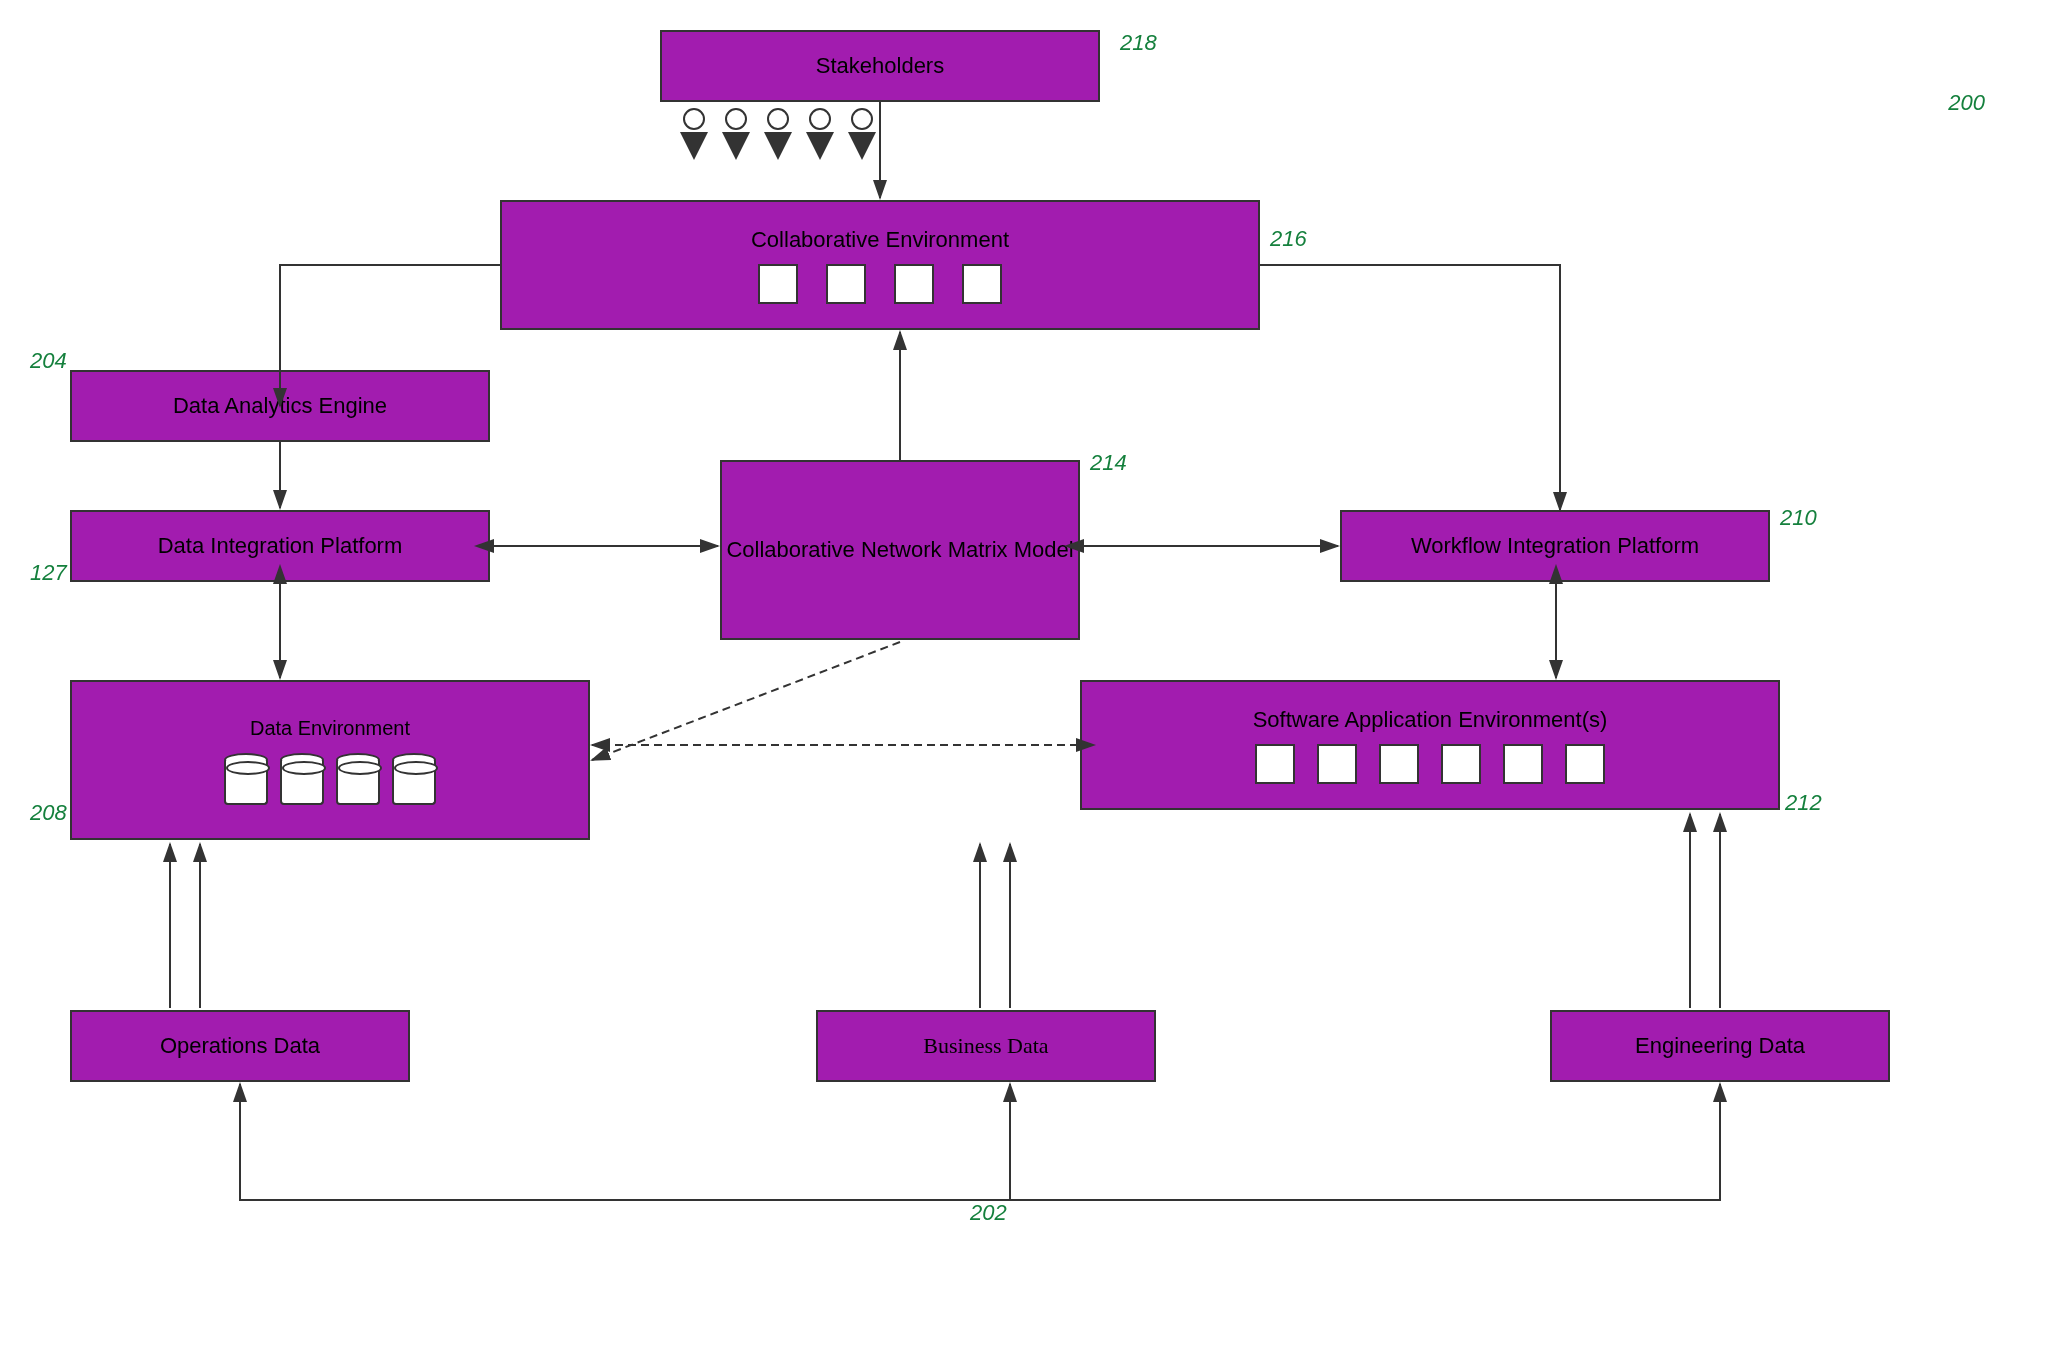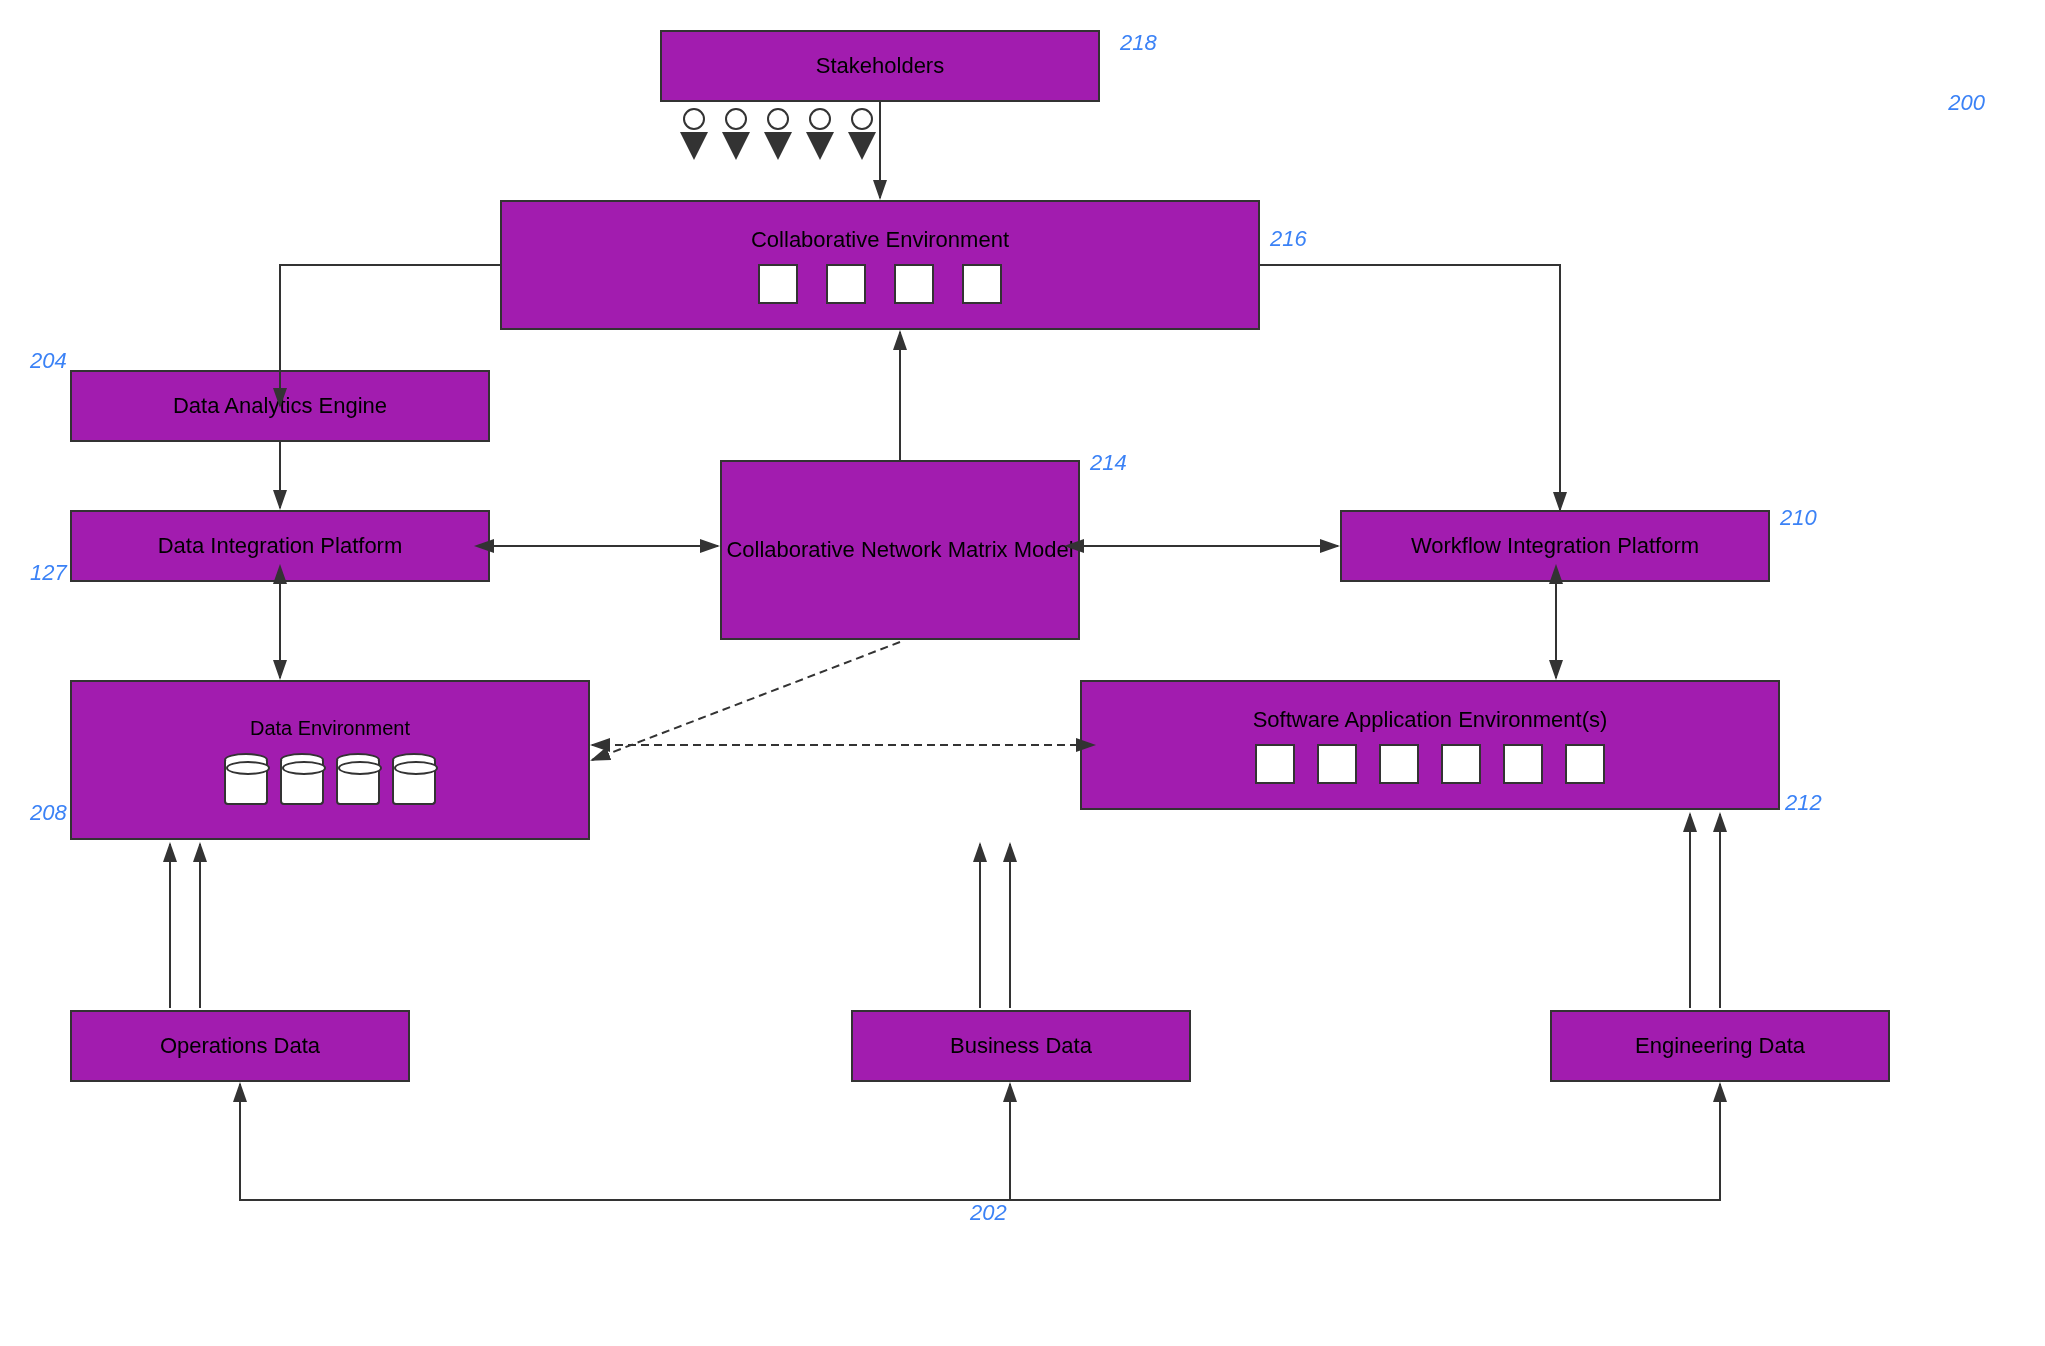--- a/index.html
+++ b/index.html
@@ -107,21 +107,21 @@
     }
     svg.arrows line, svg.arrows path {
       stroke: #333;
       stroke-width: 2;
       fill: none;
     }
     .ref-num {
       position: absolute;
       font-size: 22px;
       font-style: italic;
-      color: #3b82f6;
+      color: #15803d;
       font-weight: normal;
     }
   </style>
 </head>
 <body>
 
 <div class="diagram">
 
   <span class="ref-num" style="right:60px; top:90px;font-style:italic;">200</span>
 
@@ -217,21 +217,21 @@
       <div class="small-sq"></div>
       <div class="small-sq"></div>
     </div>
   </div>
   <span class="ref-num" style="left:1785px; top:790px;">212</span>
 
   <div class="box" style="left:70px; top:1010px; width:340px; height:72px;">
     <span>Operations Data</span>
   </div>
 
-  <div class="box" style="left:851px; top:1010px; width:340px; height:72px;">
+  <div class="box" style="left:816px; top:1010px; width:340px; height:72px;font-family:Liberation Serif, serif;">
     <span>Business Data</span>
   </div>
 
   <div class="box" style="left:1550px; top:1010px; width:340px; height:72px;">
     <span>Engineering Data</span>
   </div>
 
   <span class="ref-num" style="left:970px; top:1200px;">202</span>
 
   <svg class="arrows">

